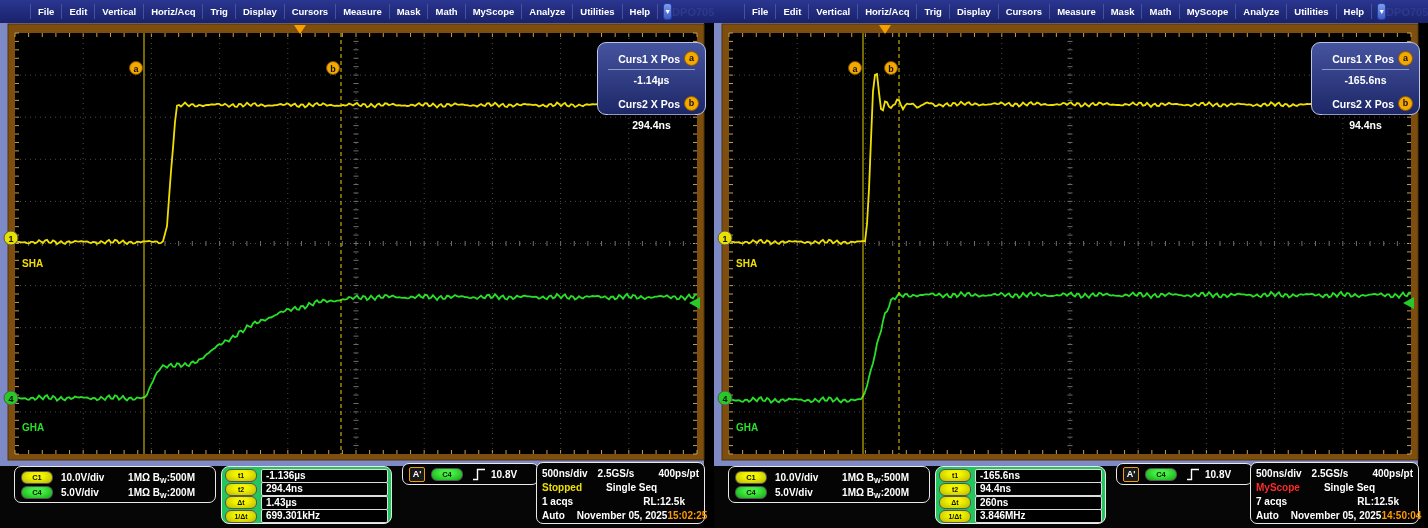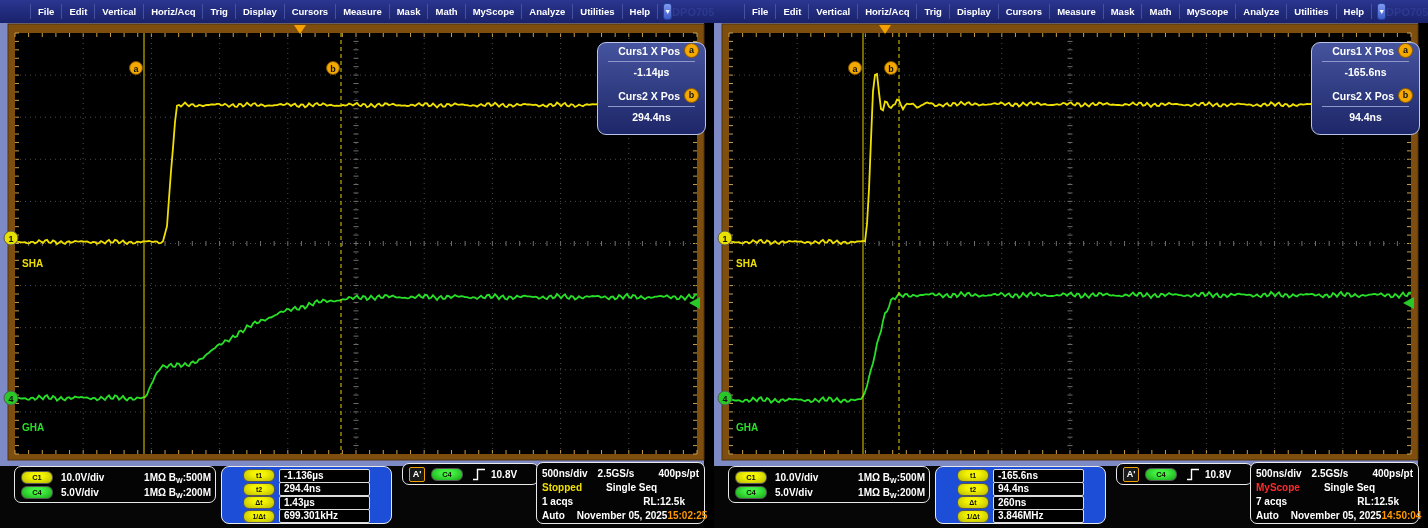--- a/index.html
+++ b/index.html
@@ -16,37 +16,37 @@
   .mspacer{flex:1;}
   .model{color:#2d3a8f;font-size:11px;font-weight:bold;margin-right:10px;}
   .brand{color:#f2f2f2;font-size:15px;font-weight:bold;letter-spacing:.5px;margin-right:14px;}
   
   .gsvg{position:absolute;left:0;top:0;width:714px;height:528px;}
   
   .chlabel{position:absolute;font-size:10px;font-weight:bold;margin-top:40px;}
   .lab-sha{left:22px;top:218px;color:#f0e000;}
   .lab-gha{left:22px;top:382px;color:#28e028;}
   
-  .cursorbox{position:absolute;left:597px;top:42px;width:109px;height:93px;border:1px solid #b9c4ea;border-radius:9px;background:linear-gradient(#46549f,#1d2768);color:#fff;font-size:10.5px;font-weight:bold;box-sizing:border-box;}
+  .cursorbox{position:absolute;left:597px;top:42px;width:109px;height:73px;border:1px solid #b9c4ea;border-radius:9px;background:linear-gradient(#46549f,#1d2768);color:#fff;font-size:10.5px;font-weight:bold;padding-top:8px;box-sizing:border-box;}
   .cbrow{display:flex;align-items:center;justify-content:flex-end;padding:0 6px 0 0;height:15px;}
   .cbcirc{width:13px;height:13px;border-radius:50%;background:#f5a800;border:1px solid #8a5a00;color:#111;font-size:9px;line-height:13px;text-align:center;margin-left:4px;font-weight:bold;}
   .cbsep{height:1px;background:#8d98c9;margin:3px 10px 4px 10px;}
   .cbval{text-align:center;height:15px;line-height:13px;}
   .cbgap{height:7px;}
   
   .box{position:absolute;background:#040404;border:1.5px solid #e9e9e9;border-radius:7px;box-sizing:border-box;color:#fff;font-weight:bold;}
-  .chanbox{left:14px;top:466px;width:202px;height:37px;padding:3px 0 0 6px;}
+  .chanbox{left:14px;top:466px;width:202px;height:37px;padding:3px 16px 0 6px;}
   .chrow{display:flex;align-items:center;height:15px;font-size:10px;}
   .pill{display:inline-block;width:30px;height:11px;border-radius:6px;color:#101000;font-size:7.5px;font-weight:bold;text-align:center;line-height:11px;border:1px solid #555;}
   .pill.y{background:radial-gradient(ellipse at 50% 35%,#f4f400 30%,#b6b600);}
   .pill.g{background:radial-gradient(ellipse at 50% 35%,#43ef43 30%,#13a513);}
   .chscale{margin-left:8px;}
   .chimp{margin-left:auto;margin-right:4px;}
   .bwsub{font-size:7px;vertical-align:-2px;}
-  .rdgroup{left:221px;top:466px;width:171px;height:58px;border:1.5px solid #e9e9e9;border-radius:8px;position:absolute;background:#1d4ed8;padding:2px 21px;box-sizing:border-box;}
+  .rdgroup{left:221px;top:466px;width:171px;height:58px;border:1.5px solid #e9e9e9;border-radius:8px;position:absolute;background:#22c55e;padding:2px 3px;box-sizing:border-box;}
   .rdrow{display:flex;align-items:center;height:13px;margin:0 0 0.5px 0;}
   .rdcell{flex:1;border:1px solid #dcdcdc;border-radius:2px;height:12px;line-height:11px;font-size:10px;font-weight:bold;color:#fff;padding-left:4px;margin-left:4px;background:#000;}
   .trigbox{left:402px;top:463px;width:137px;height:22px;display:flex;align-items:center;padding:0 6px;font-size:10px;}
   .abox{display:inline-block;border:1px solid #f0a000;color:#fff;font-size:9px;width:14px;height:13px;line-height:13px;text-align:center;border-radius:2px;background:#1a1a1a;}
   .trigbox .pill{margin-left:6px;}
   .slope{margin:0 5px 0 9px;}
   .horizbox{left:536px;top:462px;width:169px;height:62px;padding:3px 5px;font-size:10px;}
   .hrow{display:flex;align-items:center;height:14px;white-space:nowrap;}
   .hgap{width:10px;}
   .hr-right{margin-left:auto;}

